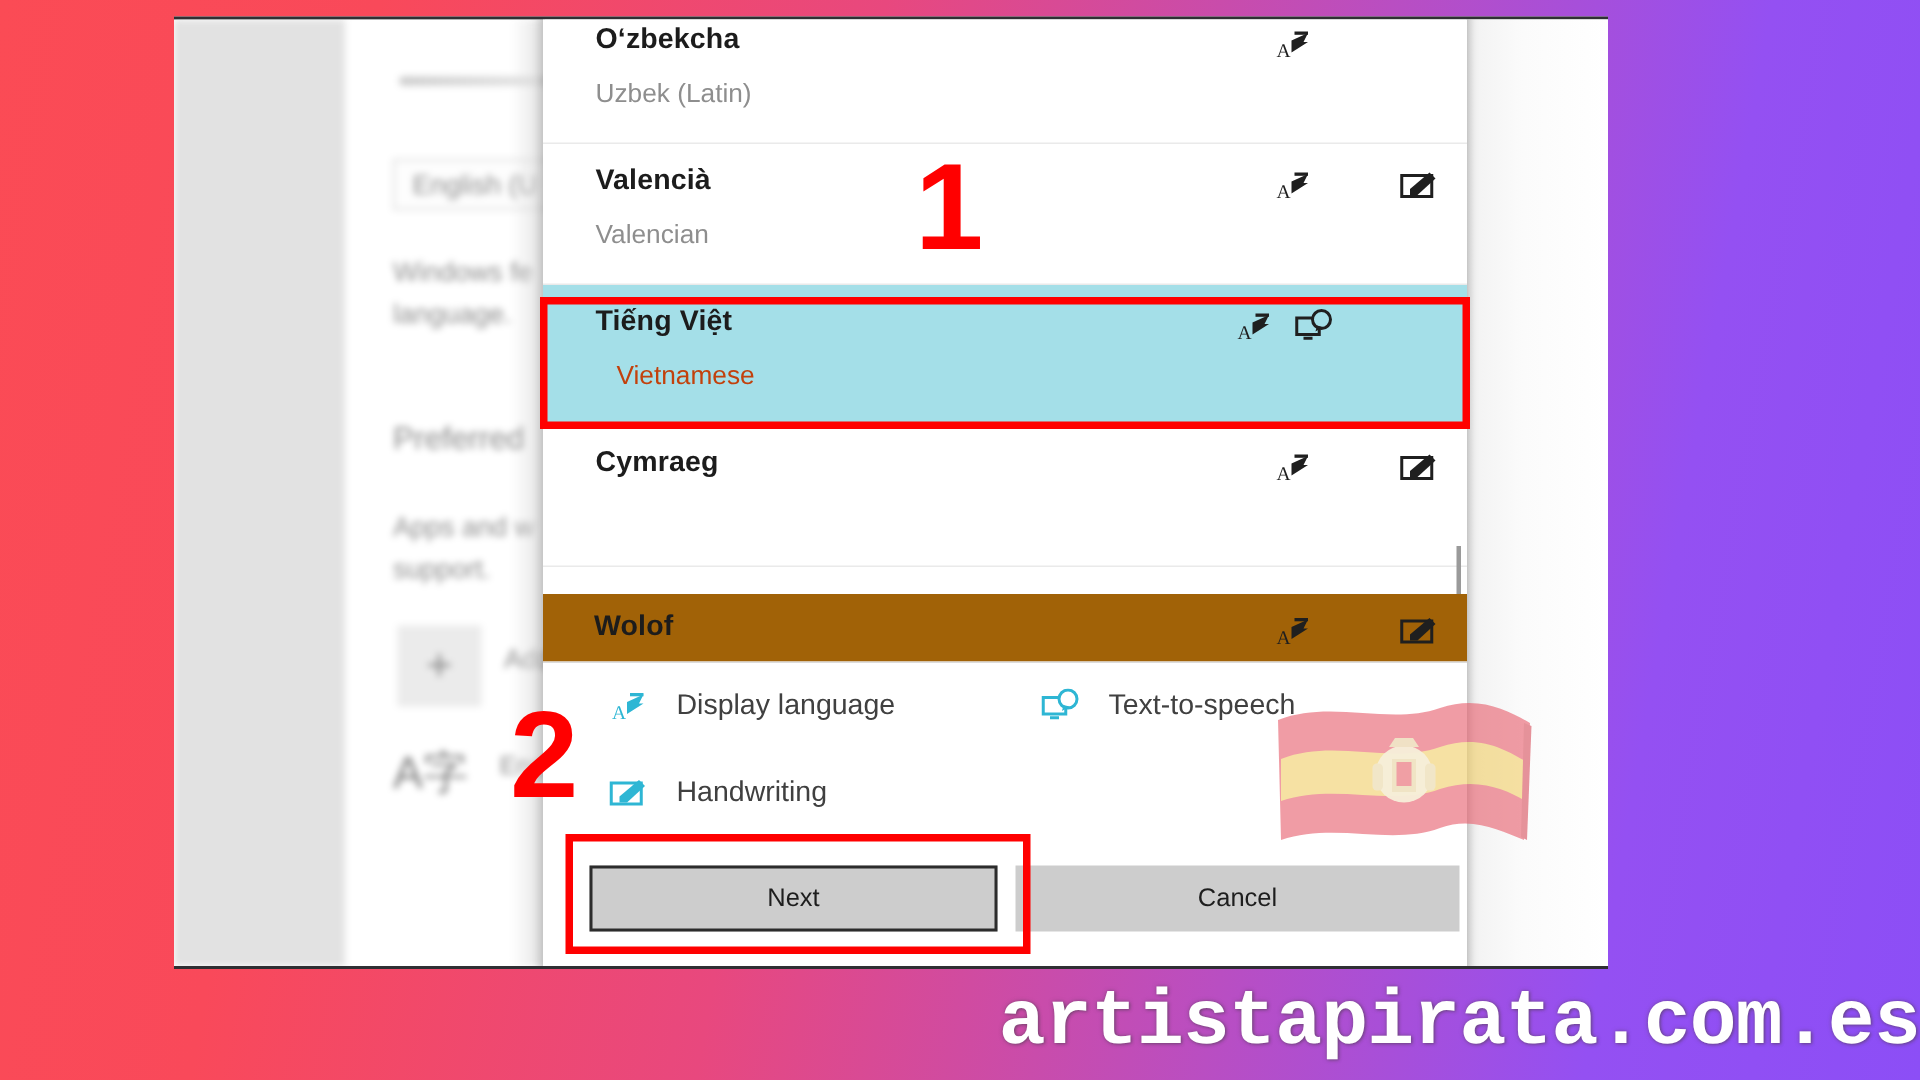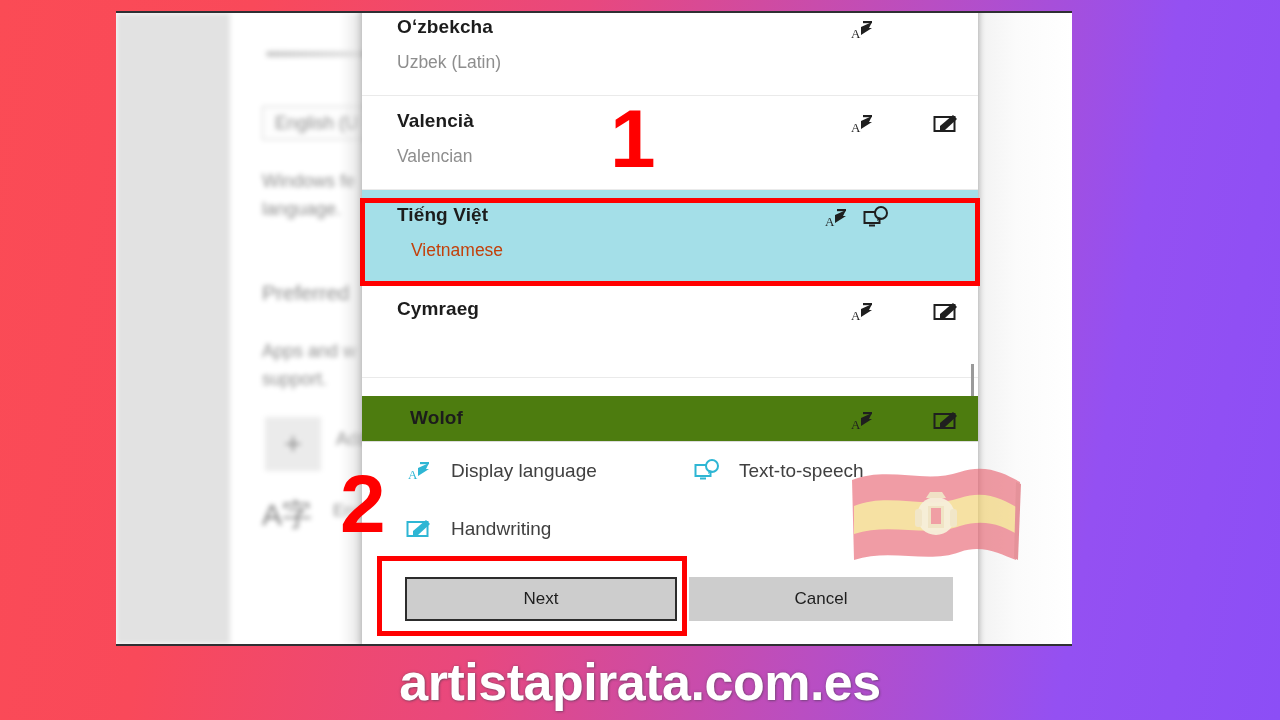--- a/index.html
+++ b/index.html
@@ -219,22 +219,22 @@
 
   
   #lang-row-partial {
     position: absolute;
     left: 0;
     top: 394px;
     width: 616px;
     height: 45px;
     overflow: hidden;
     box-sizing: border-box;
-    padding: 11px 0 0 48px;
-    background: #4d7c0f;
+    padding: 11px 0 0 34px;
+    background: #a16207;
   }
 
   
   #scroll-thumb {
     position: absolute;
     left: 609px;
     top: 362px;
     width: 3px;
     height: 32px;
     background: #9a9a9a;
@@ -268,21 +268,21 @@
   }
   .legend-label {
     font-size: 19px;
     color: #404040;
   }
   .legend-ico { width: 26px; height: 26px; display: flex; align-items: center; justify-content: center; }
 
   
   #footer {
     position: absolute;
-    left: 12px;
+    left: 0;
     top: 557px;
     width: 616px;
     height: 89px;
     background: #ffffff;
   }
   .dlg-button {
     position: absolute;
     top: 18px;
     height: 44px;
     background: #cdcdcd;
@@ -295,21 +295,21 @@
     border: none;
     font-family: "Liberation Sans", sans-serif;
   }
   #btn-next {
     left: 31px;
     width: 272px;
     border: 2px solid #2c2c2c;
   }
   #btn-cancel {
     left: 315px;
-    width: 264px;
+    width: 296px;
   }
 
   
   .red-box {
     position: absolute;
     border: 5px solid #ff0000;
     box-sizing: border-box;
     pointer-events: none;
   }
   #redbox-lang { left: 360px; top: 198px; width: 620px; height: 88px; }
@@ -335,27 +335,27 @@
     opacity: .62;
     pointer-events: none;
   }
 
   
   #watermark {
     position: absolute;
     left: 0;
     top: 652px;
     width: 1280px;
-    text-align: center;
+    text-align: right;
     font-size: 52px;
     font-weight: bold;
     color: #ffffff;
     letter-spacing: -0.5px;
     text-shadow: 0 0 3px rgba(90,70,90,.55), 1px 1px 2px rgba(80,60,85,.45);
-    font-family: Liberation Sans, sans-serif;
+    font-family: Liberation Mono, monospace;
   }
 </style>
 </head>
 <body>
 
 <div id="stage">
 
   <div id="window">
 
     <div id="settings-bg">

